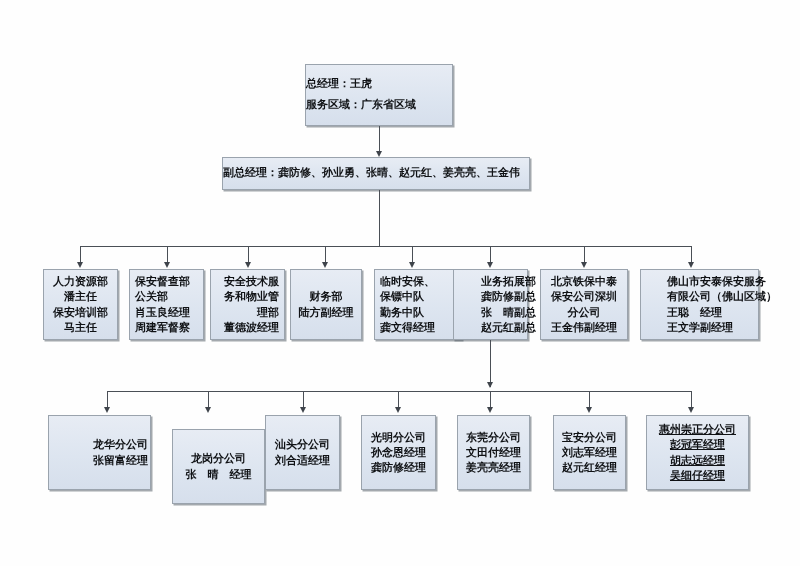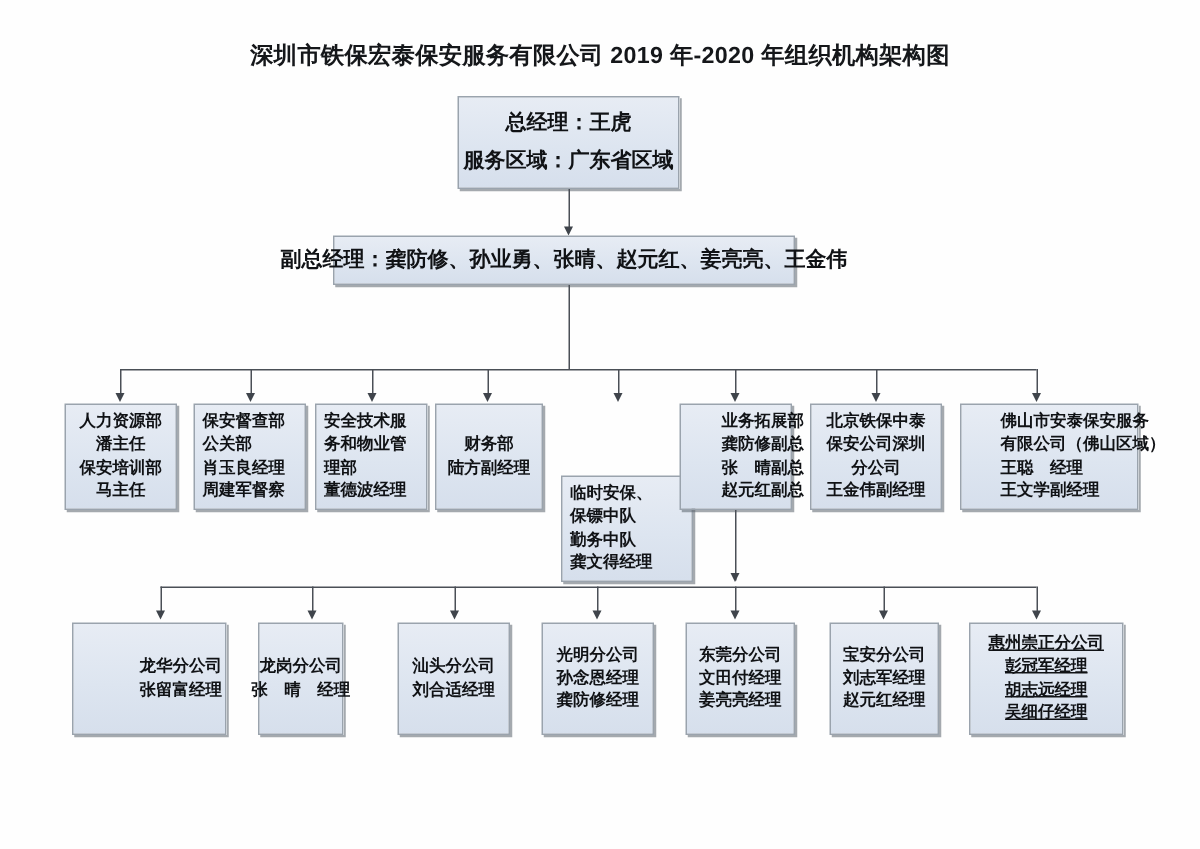--- a/index.html
+++ b/index.html
@@ -44,24 +44,24 @@
     justify-content: center;
     line-height: 1.38;
   }
   .node .ln {
     display: block;
     white-space: pre;
   }
 
   
   .node.top {
-    font-family: Liberation Serif, serif;
-    font-weight: bold;
-    font-size: 14px;
-    align-items: center;
+    font-family: Liberation Mono, monospace;
+    font-weight: bold;
+    font-size: 11px;
+    align-items: flex-start;
     text-align: center;
   }
   .node.top .ln { padding: 3px 0; }
 
   
   .node.dept {
     font-size: 11px;
     font-weight: bold;
     padding: 4px 5px;
   }
@@ -90,21 +90,20 @@
     border-left: 3.5px solid transparent;
     border-right: 3.5px solid transparent;
     border-top: 6px solid #3f444b;
   }
 </style>
 </head>
 <body>
 
 <div id="page">
 
-  <div id="chart-title">深圳市铁保宏泰保安服务有限公司 2019 年-2020 年组织机构架构图</div>
 
   <div class="node top" style="left:305px; top:64px; width:148px; height:62px;">
     <span class="ln">总经理：王虎</span>
     <span class="ln">服务区域：广东省区域</span>
   </div>
 
   <div class="conn vline" style="left:379px; top:126px; height:28px;"></div>
   <div class="arrow" style="left:375.5px; top:151px;"></div>
 
   <div class="node top" style="left:222px; top:157px; width:308px; height:33px;">
@@ -145,33 +144,33 @@
     <span class="ln">马主任</span>
   </div>
 
   <div class="node dept l" style="left:129px; top:269px; width:75px; height:71px;">
     <span class="ln">保安督查部</span>
     <span class="ln">公关部</span>
     <span class="ln">肖玉良经理</span>
     <span class="ln">周建军督察</span>
   </div>
 
-  <div class="node dept l" style="left:210px; top:269px; width:75px; height:71px;">
+  <div class="node dept l" style="left:210px; top:269px; width:75px; height:71px;align-items:flex-end;">
     <span class="ln">安全技术服</span>
     <span class="ln">务和物业管</span>
     <span class="ln">理部</span>
     <span class="ln">董德波经理</span>
   </div>
 
   <div class="node dept c" style="left:290px; top:269px; width:72px; height:71px;">
     <span class="ln">财务部</span>
     <span class="ln">陆方副经理</span>
   </div>
 
-  <div class="node dept l" style="left:374px; top:269px; width:88px; height:71px;margin-top:48px;">
+  <div class="node dept l" style="left:374px; top:269px; width:88px; height:71px;">
     <span class="ln">临时安保、</span>
     <span class="ln">保镖中队</span>
     <span class="ln">勤务中队</span>
     <span class="ln">龚文得经理</span>
   </div>
 
   <div class="node dept l" style="left:453px; top:269px; width:75px; height:71px;padding-left:27px;">
     <span class="ln">业务拓展部</span>
     <span class="ln">龚防修副总</span>
     <span class="ln">张　晴副总</span>
@@ -215,21 +214,21 @@
   <div class="arrow" style="left:585.5px; top:407px;"></div>
 
   <div class="conn vline" style="left:691px; top:391px; height:18px;"></div>
   <div class="arrow" style="left:687.5px; top:407px;"></div>
 
   <div class="node branch" style="left:48px; top:415px; width:103px; height:75px;padding-left:46px;">
     <span class="ln">龙华分公司</span>
     <span class="ln">张留富经理</span>
   </div>
 
-  <div class="node branch" style="left:172px; top:415px; width:57px; height:75px;justify-content:center;">
+  <div class="node branch" style="left:172px; top:429px; width:93px; height:75px;justify-content:center;">
     <span class="ln">龙岗分公司</span>
     <span class="ln">张　晴　经理</span>
   </div>
 
   <div class="node branch" style="left:265px; top:415px; width:75px; height:75px;">
     <span class="ln">汕头分公司</span>
     <span class="ln">刘合适经理</span>
   </div>
 
   <div class="node branch" style="left:361px; top:415px; width:75px; height:75px;">

